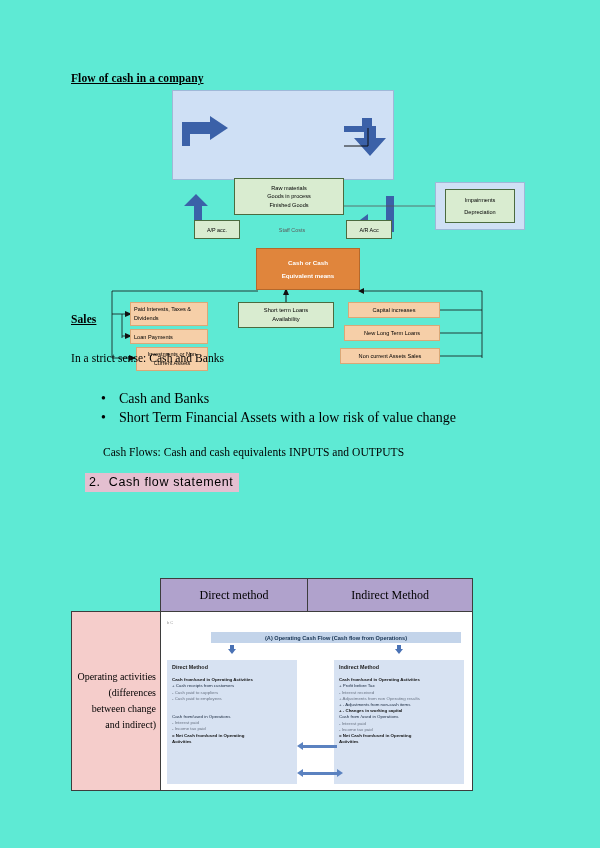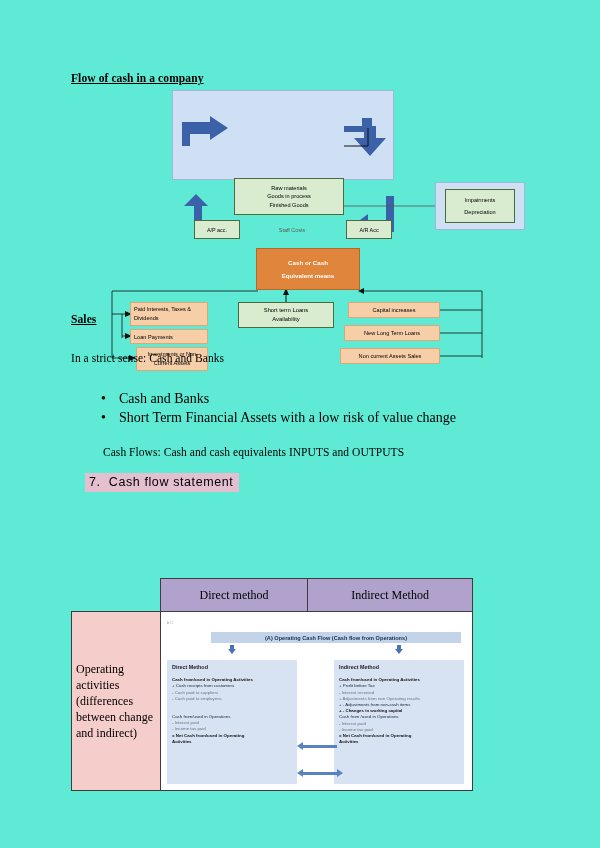--- a/index.html
+++ b/index.html
@@ -165,23 +165,23 @@
     font-size: 12px;
     text-align: center;
     height: 30px;
     font-weight: normal;
   }
   .cmp-left-cell {
     background: #f5cdcb;
     border: 1px solid #3d3d3d;
     width: 144px;
     font-family: "Liberation Serif", serif;
-    font-size: 12px;
+    font-size: 10px;
     line-height: 16px;
-    text-align: left;
+    text-align: right;
     vertical-align: middle;
     padding: 4px;
   }
   .cmp-right-cell {
     border: 1px solid #3d3d3d;
     background: #ffffff;
     padding: 0;
     vertical-align: top;
     height: 178px;
   }
@@ -340,21 +340,21 @@
 
   <div class="para" style="left:71px; top:350px;">In a strict sense: Cash and Banks</div>
 
   <ul class="bullets" style="left:85px; top:389px;">
     <li>Cash and Banks</li>
     <li>Short Term Financial Assets with a low risk of value change</li>
   </ul>
 
   <div class="para" style="left:71px; top:444px;margin-left:32px;">Cash Flows: Cash and cash equivalents INPUTS and OUTPUTS</div>
 
-  <div class="hl-heading" style="left:85px; top:473px;">7.  Cash flow statement</div>
+  <div class="hl-heading" style="left:85px; top:473px;">2.  Cash flow statement</div>
 
 
   <table class="cmp-table">
     <thead>
       <tr>
         <th class="cmp-head-blank"></th>
         <th class="cmp-head">Direct method</th>
         <th class="cmp-head">Indirect Method</th>
       </tr>
     </thead>

